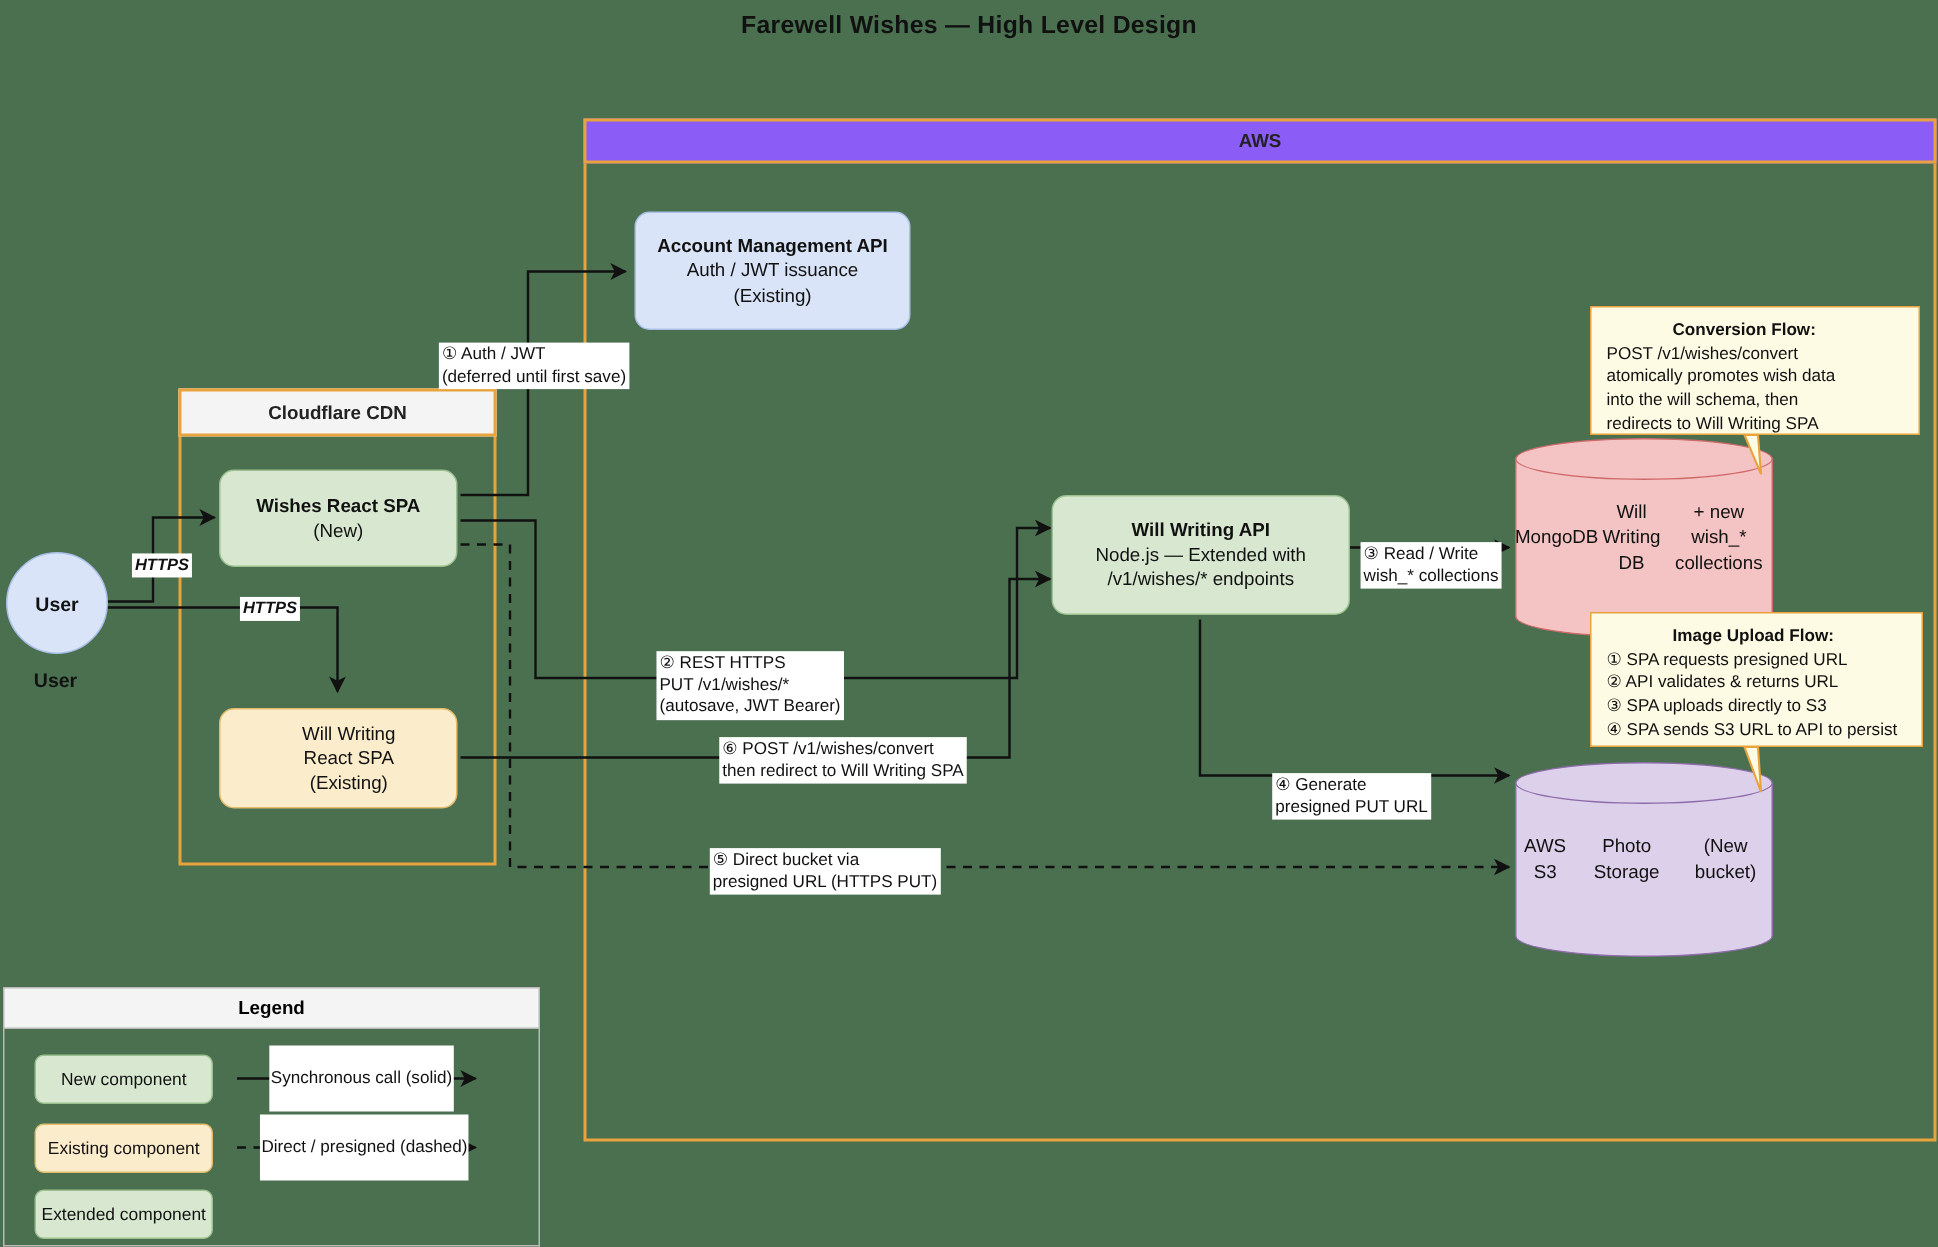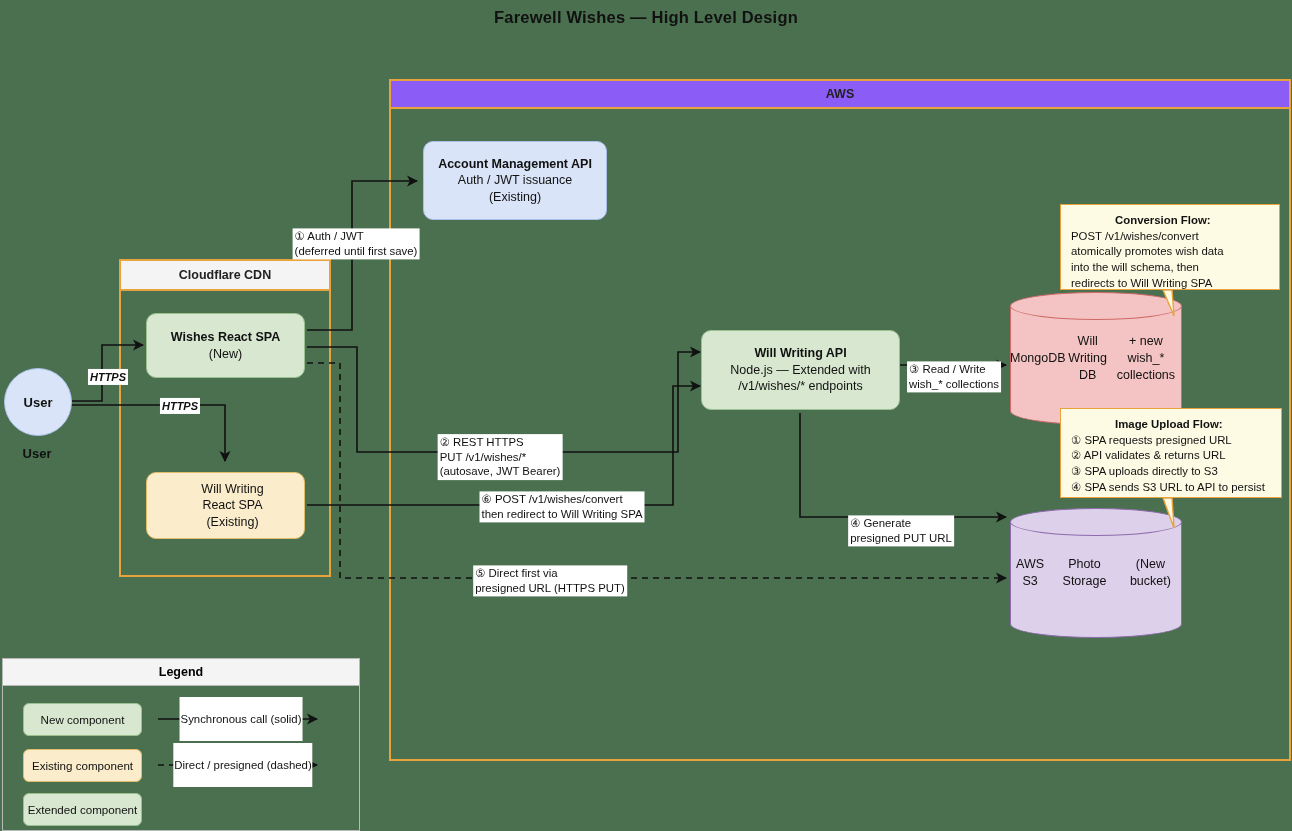--- a/index.html
+++ b/index.html
@@ -361,21 +361,21 @@
     <span class="el">③ Read / Write</span>
     <span class="el">wish_* collections</span>
   </div>
 
   <div class="elabel" style="left:901px; top:531px;">
     <span class="el">④ Generate</span>
     <span class="el">presigned PUT URL</span>
   </div>
 
   <div class="elabel" style="left:550px; top:581px;">
-    <span class="el">⑤ Direct first via</span>
+    <span class="el">⑤ Direct bucket via</span>
     <span class="el">presigned URL (HTTPS PUT)</span>
   </div>
 
   <div class="elabel" style="left:562px; top:507px;">
     <span class="el">⑥ POST /v1/wishes/convert</span>
     <span class="el">then redirect to Will Writing SPA</span>
   </div>
 
   <div id="legend">
     <div id="legend-header">Legend</div>

